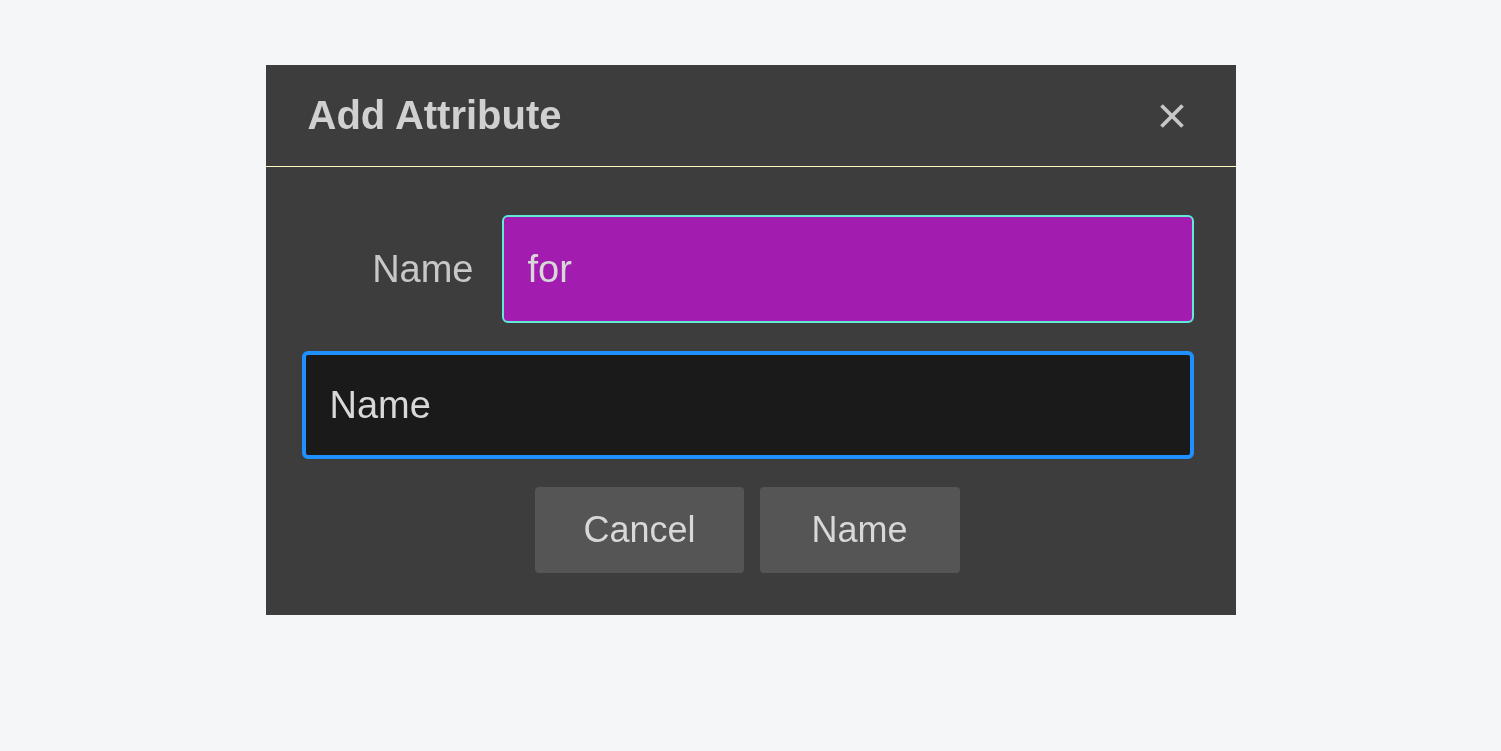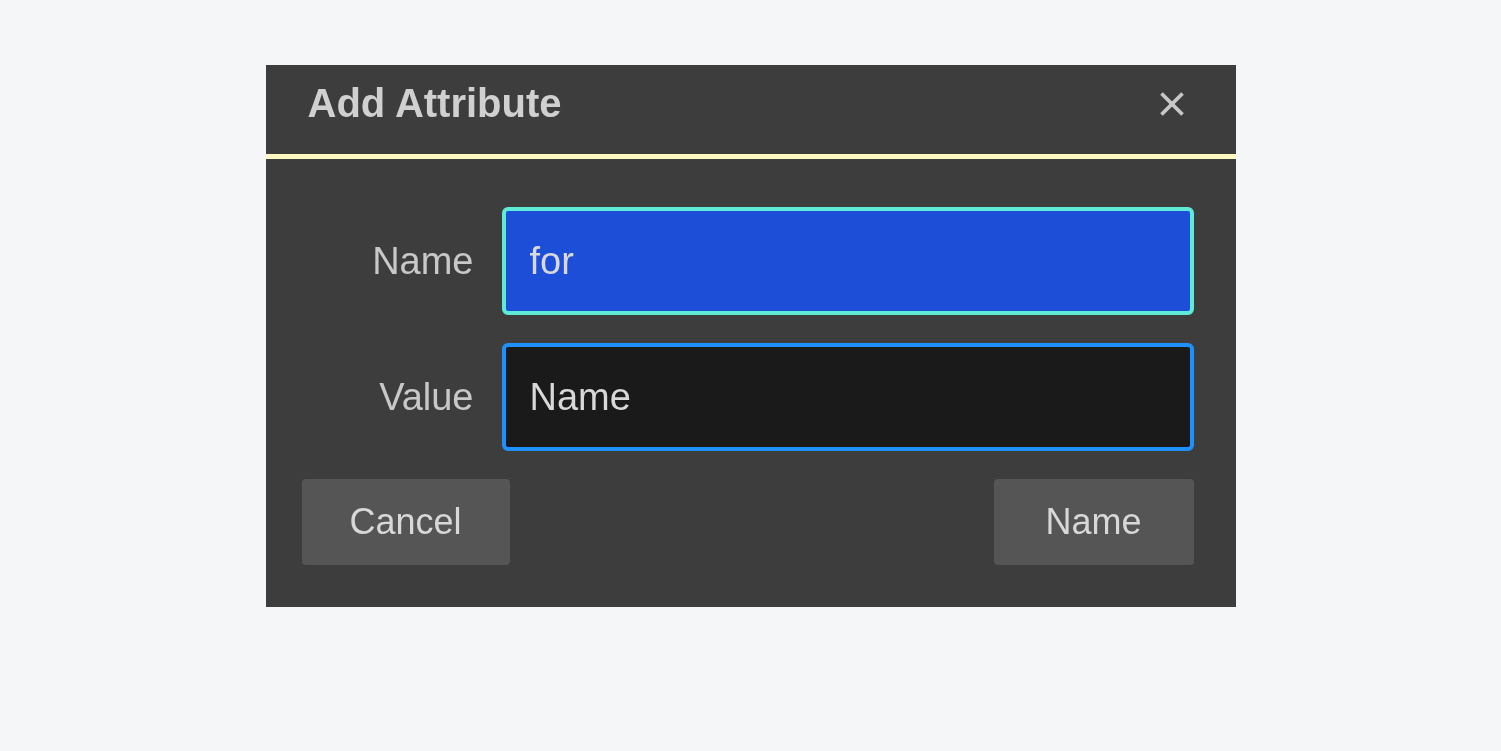--- a/index.html
+++ b/index.html
@@ -23,22 +23,22 @@
       width: 970px;
       background: #3d3d3d;
       display: flex;
       flex-direction: column;
     }
     
     .dialog-header {
       display: flex;
       align-items: center;
       justify-content: space-between;
-      padding: 16px 42px 28px 42px;
-      border-bottom: 5px solid #fef9c3;
+      padding: 28px 42px 28px 42px;
+      border-bottom: 1px solid #fef9c3;
     }
     
     .dialog-title {
       color: #d0d0d0;
       font-size: 40px;
       font-weight: 600;
     }
     
     .close-btn {
       width: 44px;
@@ -72,38 +72,38 @@
       text-align: right;
       color: #c8c8c8;
       font-size: 38px;
       font-weight: 400;
       padding-right: 28px;
     }
     
     .form-input {
       flex: 1;
       height: 108px;
-      background: #1d4ed8;
-      border: 4px solid #5eead4;
+      background: #a21caf;
+      border: 2px solid #5eead4;
       border-radius: 6px;
       color: #d8d8d8;
       font-size: 38px;
       padding: 0 24px;
       outline: none;
       font-family: inherit;
     }
     
     .form-input.focused {
       background: #1a1a1a;
       border: 4px solid #1e90ff;
     }
     
     .button-row {
       display: flex;
-      justify-content: space-between;
+      justify-content: center;
       gap: 16px;
       margin-top: 28px;
     }
     
     .btn {
       background: #555555;
       border: none;
       color: #d8d8d8;
       font-size: 36px;
       font-weight: 400;
@@ -128,21 +128,20 @@
     </button>
   </div>
 
   <div class="dialog-body">
     <div class="form-row">
       <div class="form-label">Name</div>
       <input type="text" class="form-input" value="for" style="">
     </div>
 
     <div class="form-row">
-      <div class="form-label">Value</div>
       <input type="text" class="form-input focused" value="Name" style="">
     </div>
 
     <div class="button-row">
       <button class="btn">Cancel</button>
       <button class="btn">Name</button>
     </div>
   </div>
 </div>
 

